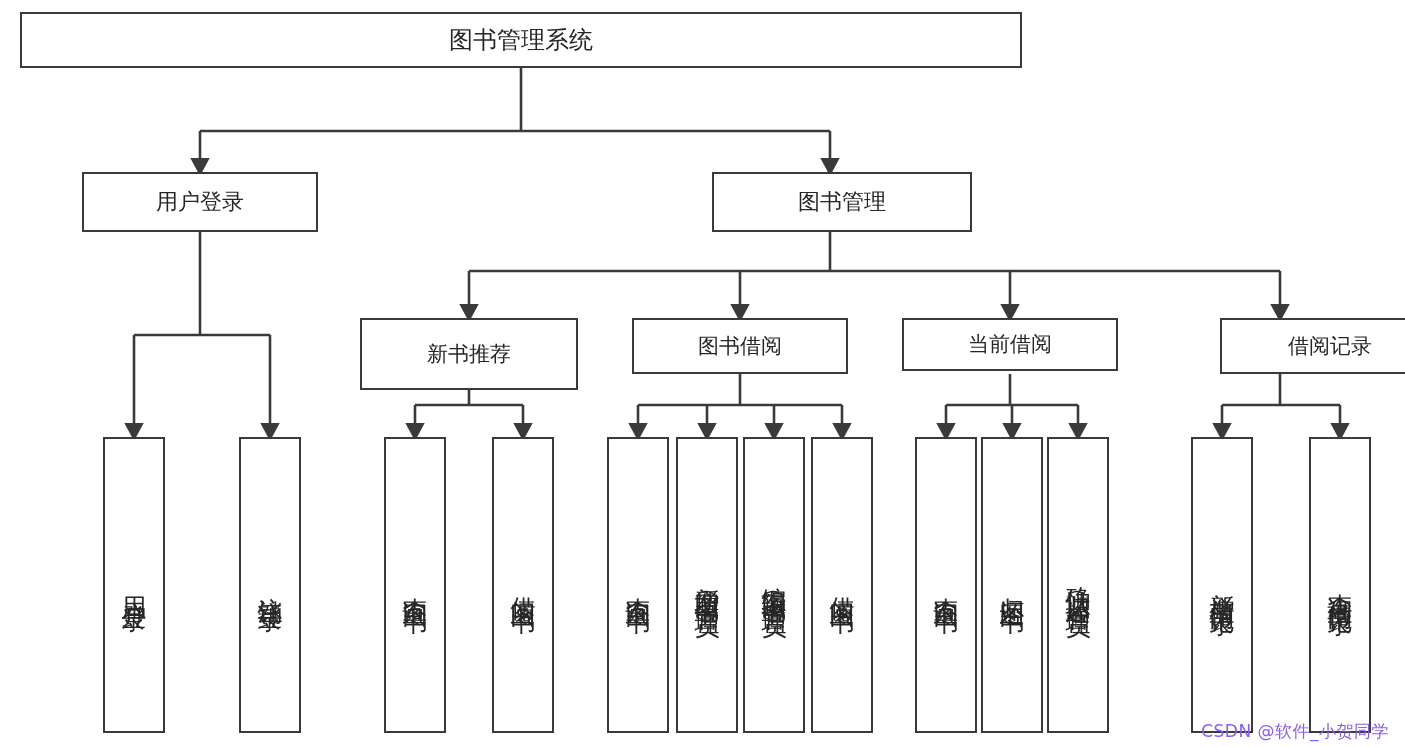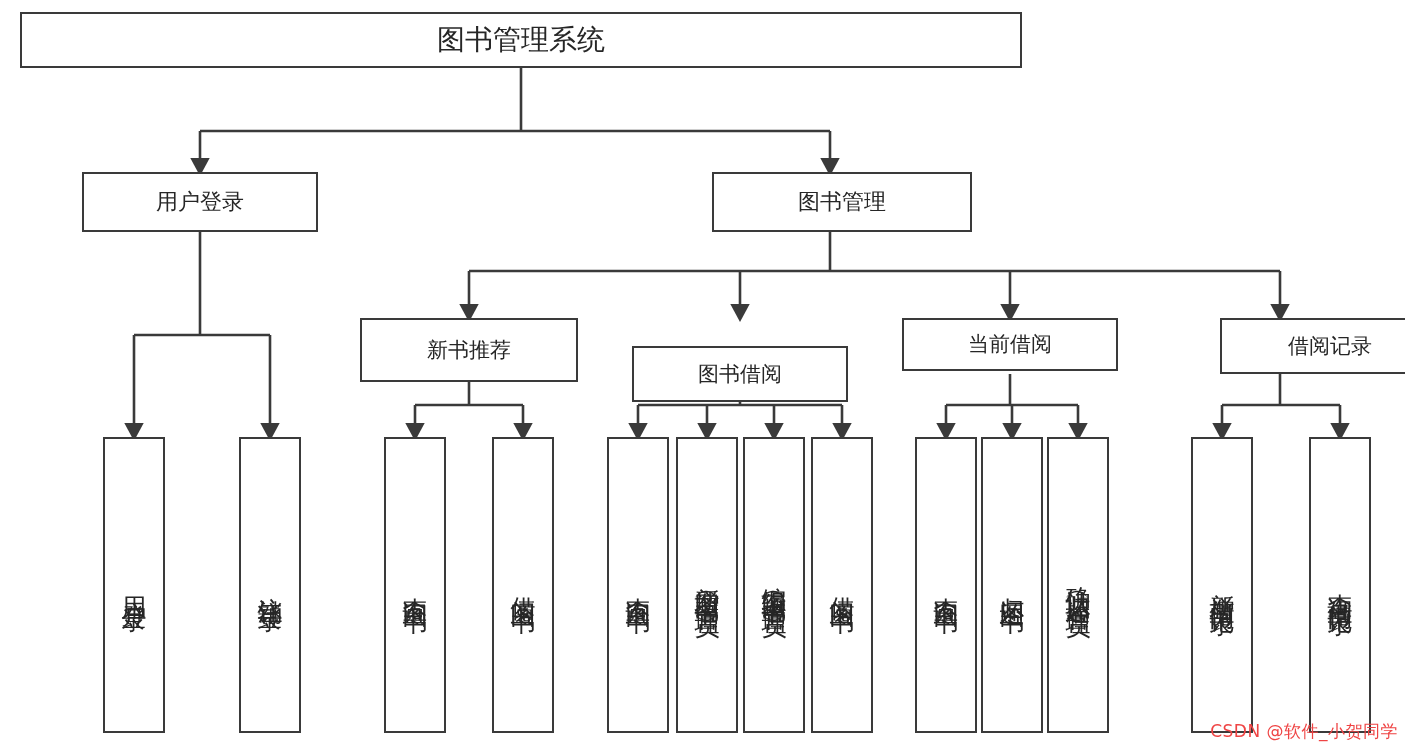--- a/index.html
+++ b/index.html
@@ -31,41 +31,41 @@
     justify-content:center;
     z-index:2;
   }
   .node .label{
     display:block;
     text-align:center;
     line-height:1.18;
     white-space:nowrap;
     color:#262626;
   }
-  .node.root .label{ font-size:28px; }
+  .node.root .label{ font-size:24px; }
   .node.lvl1 .label{ font-size:22px; }
   .node.lvl2 .label{ font-size:21px; }
   .node.leaf{
     border-width:2.5px;
   }
   .node.leaf .label{
     writing-mode:vertical-rl;
     text-orientation:upright;
     font-size:25px;
     letter-spacing:4px;
     line-height:1;
     white-space:normal;
     max-height:100%;
   }
   .watermark{
     position:absolute;
-    right:7px;
+    right:16px;
     bottom:4px;
     font-size:17px;
-    color:#ef4444;
+    color:#8b5cf6;
     letter-spacing:0.5px;
     z-index:5;
     white-space:nowrap;
   }
 </style>
 </head>
 <body>
 
 <div id="canvas">
 
@@ -123,24 +123,24 @@
     <span class="label">图书管理系统</span>
   </div>
 
   <div class="node lvl1" style="left:82px; top:172px; width:236px; height:60px;">
     <span class="label">用户登录</span>
   </div>
   <div class="node lvl1" style="left:712px; top:172px; width:260px; height:60px;">
     <span class="label">图书管理</span>
   </div>
 
-  <div class="node lvl2" style="left:360px; top:318px; width:218px; height:64px;">
+  <div class="node lvl2" style="left:360px; top:318px; width:218px; height:72px;">
     <span class="label">新书推荐</span>
   </div>
-  <div class="node lvl2" style="left:632px; top:318px; width:216px; height:56px;margin-top:28px;">
+  <div class="node lvl2" style="left:632px; top:318px; width:216px; height:56px;">
     <span class="label">图书借阅</span>
   </div>
   <div class="node lvl2" style="left:902px; top:318px; width:216px; height:53px;">
     <span class="label">当前借阅</span>
   </div>
   <div class="node lvl2" style="left:1220px; top:318px; width:220px; height:56px;">
     <span class="label">借阅记录</span>
   </div>
 
   <div class="node leaf" style="left:103px; top:437px; width:62px; height:296px;">

